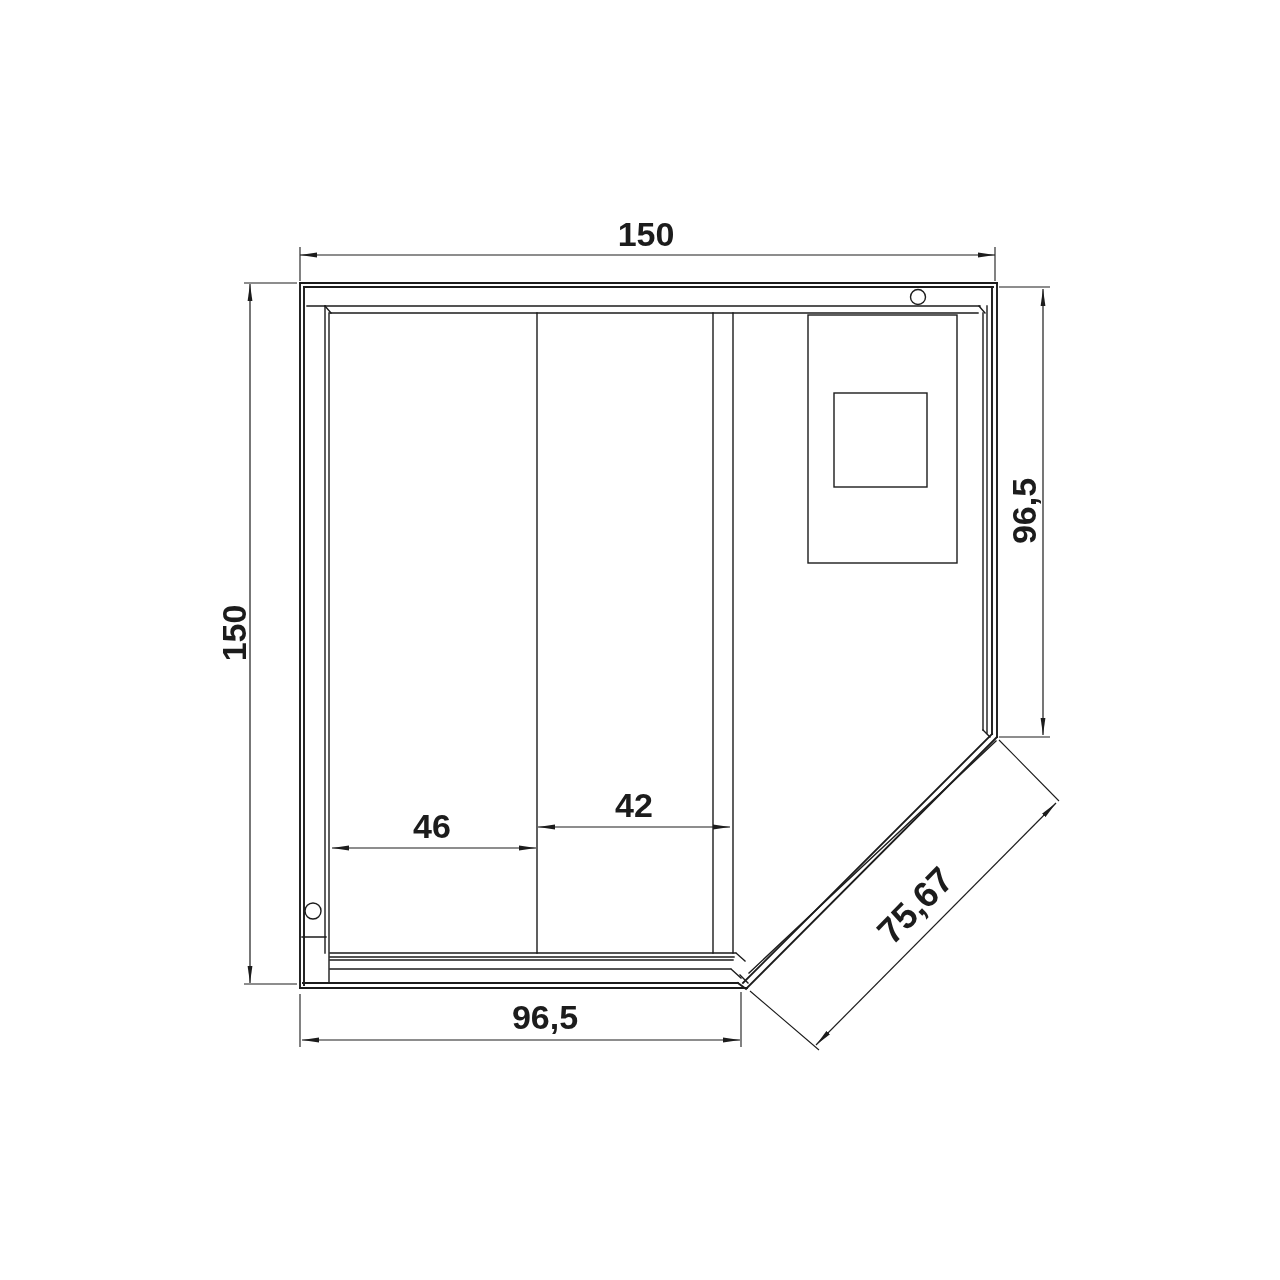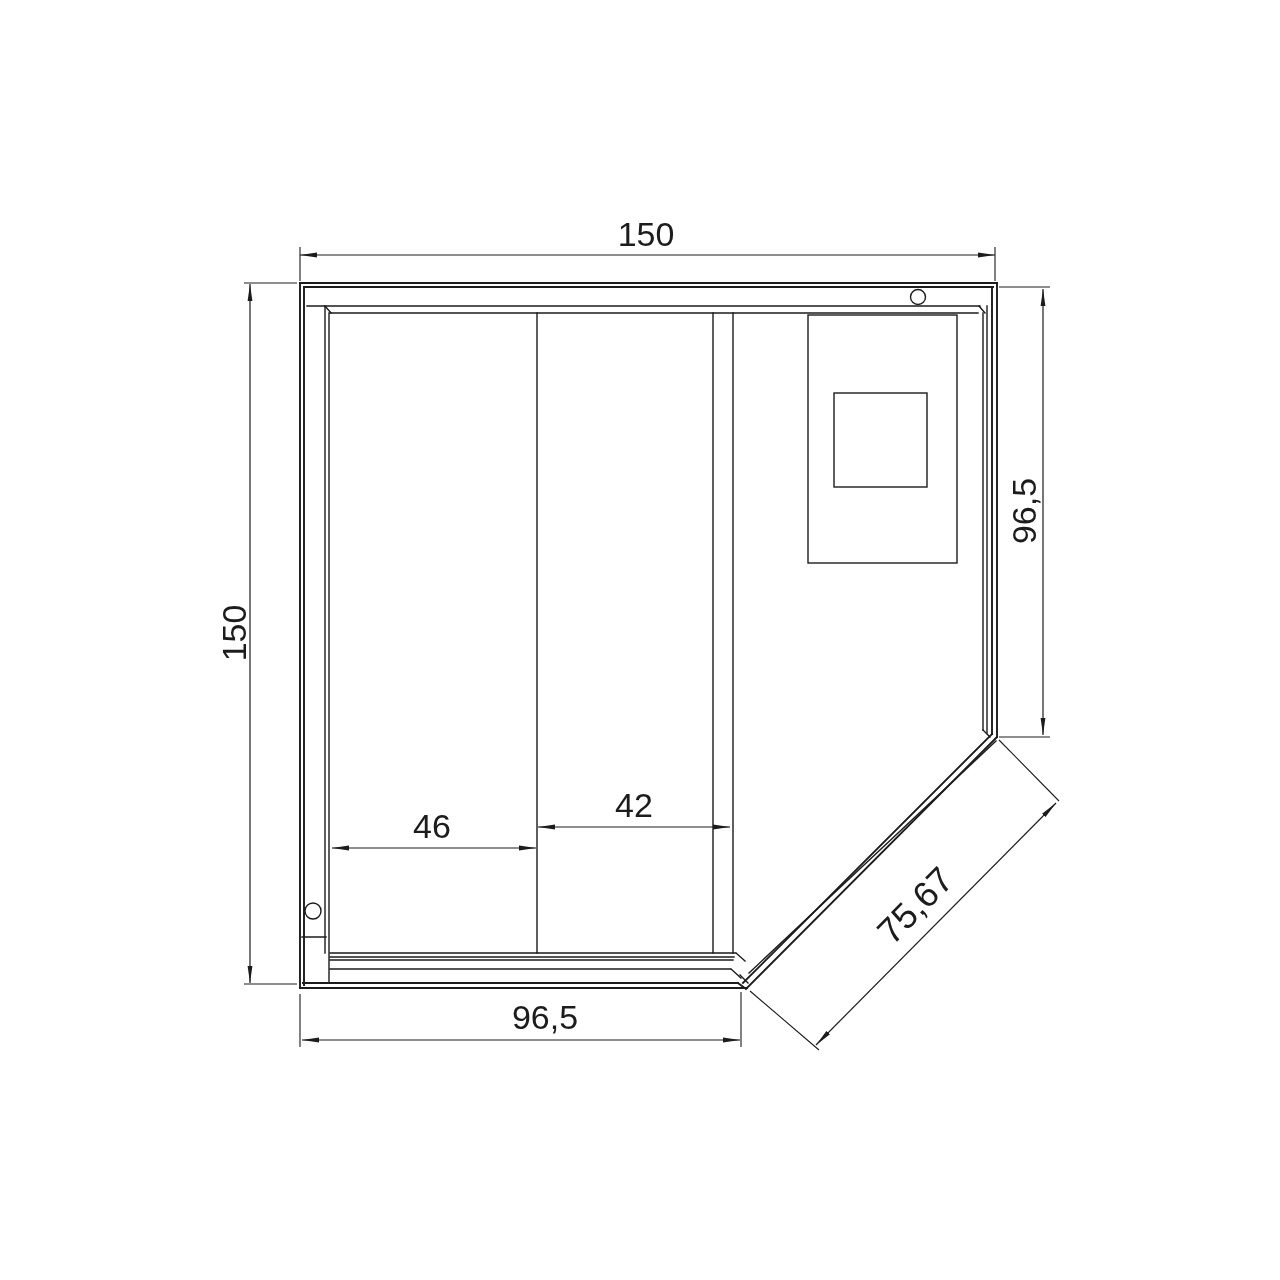--- a/index.html
+++ b/index.html
@@ -1,17 +1,17 @@
 <!DOCTYPE html>
 <html style="--line: #1c1c1c; --bg: #ffffff;"><head>
 <meta charset="utf-8">
 <style>
   :root { --line:#1c1c1c; --bg:#ffffff; }
   html,body { margin:0; padding:0; background:var(--bg); }
-  .stage { width:1280px; height:1280px; position:relative; background:var(--bg); }
+  .stage { width:1280px; height:1280px; position:relative; background:var(--bg);font-weight:bold; }
   svg { display:block; }
   .wall   { stroke:var(--line); stroke-width:1.9; fill:none; stroke-linecap:square; }
   .inner  { stroke:var(--line); stroke-width:1.4; fill:none; stroke-linecap:square; }
   .dimln  { stroke:var(--line); stroke-width:1.2; fill:none; stroke-linecap:butt; }
   .extln  { stroke:var(--line); stroke-width:1.1; fill:none; stroke-linecap:butt; }
   .dim-text { font-family:"Liberation Sans", sans-serif; font-size:34px; fill:var(--line); }
   .dim-text-diag { font-family:"Liberation Sans", sans-serif; font-size:36px; fill:var(--line); }
 </style>
 </head>
 <body>

